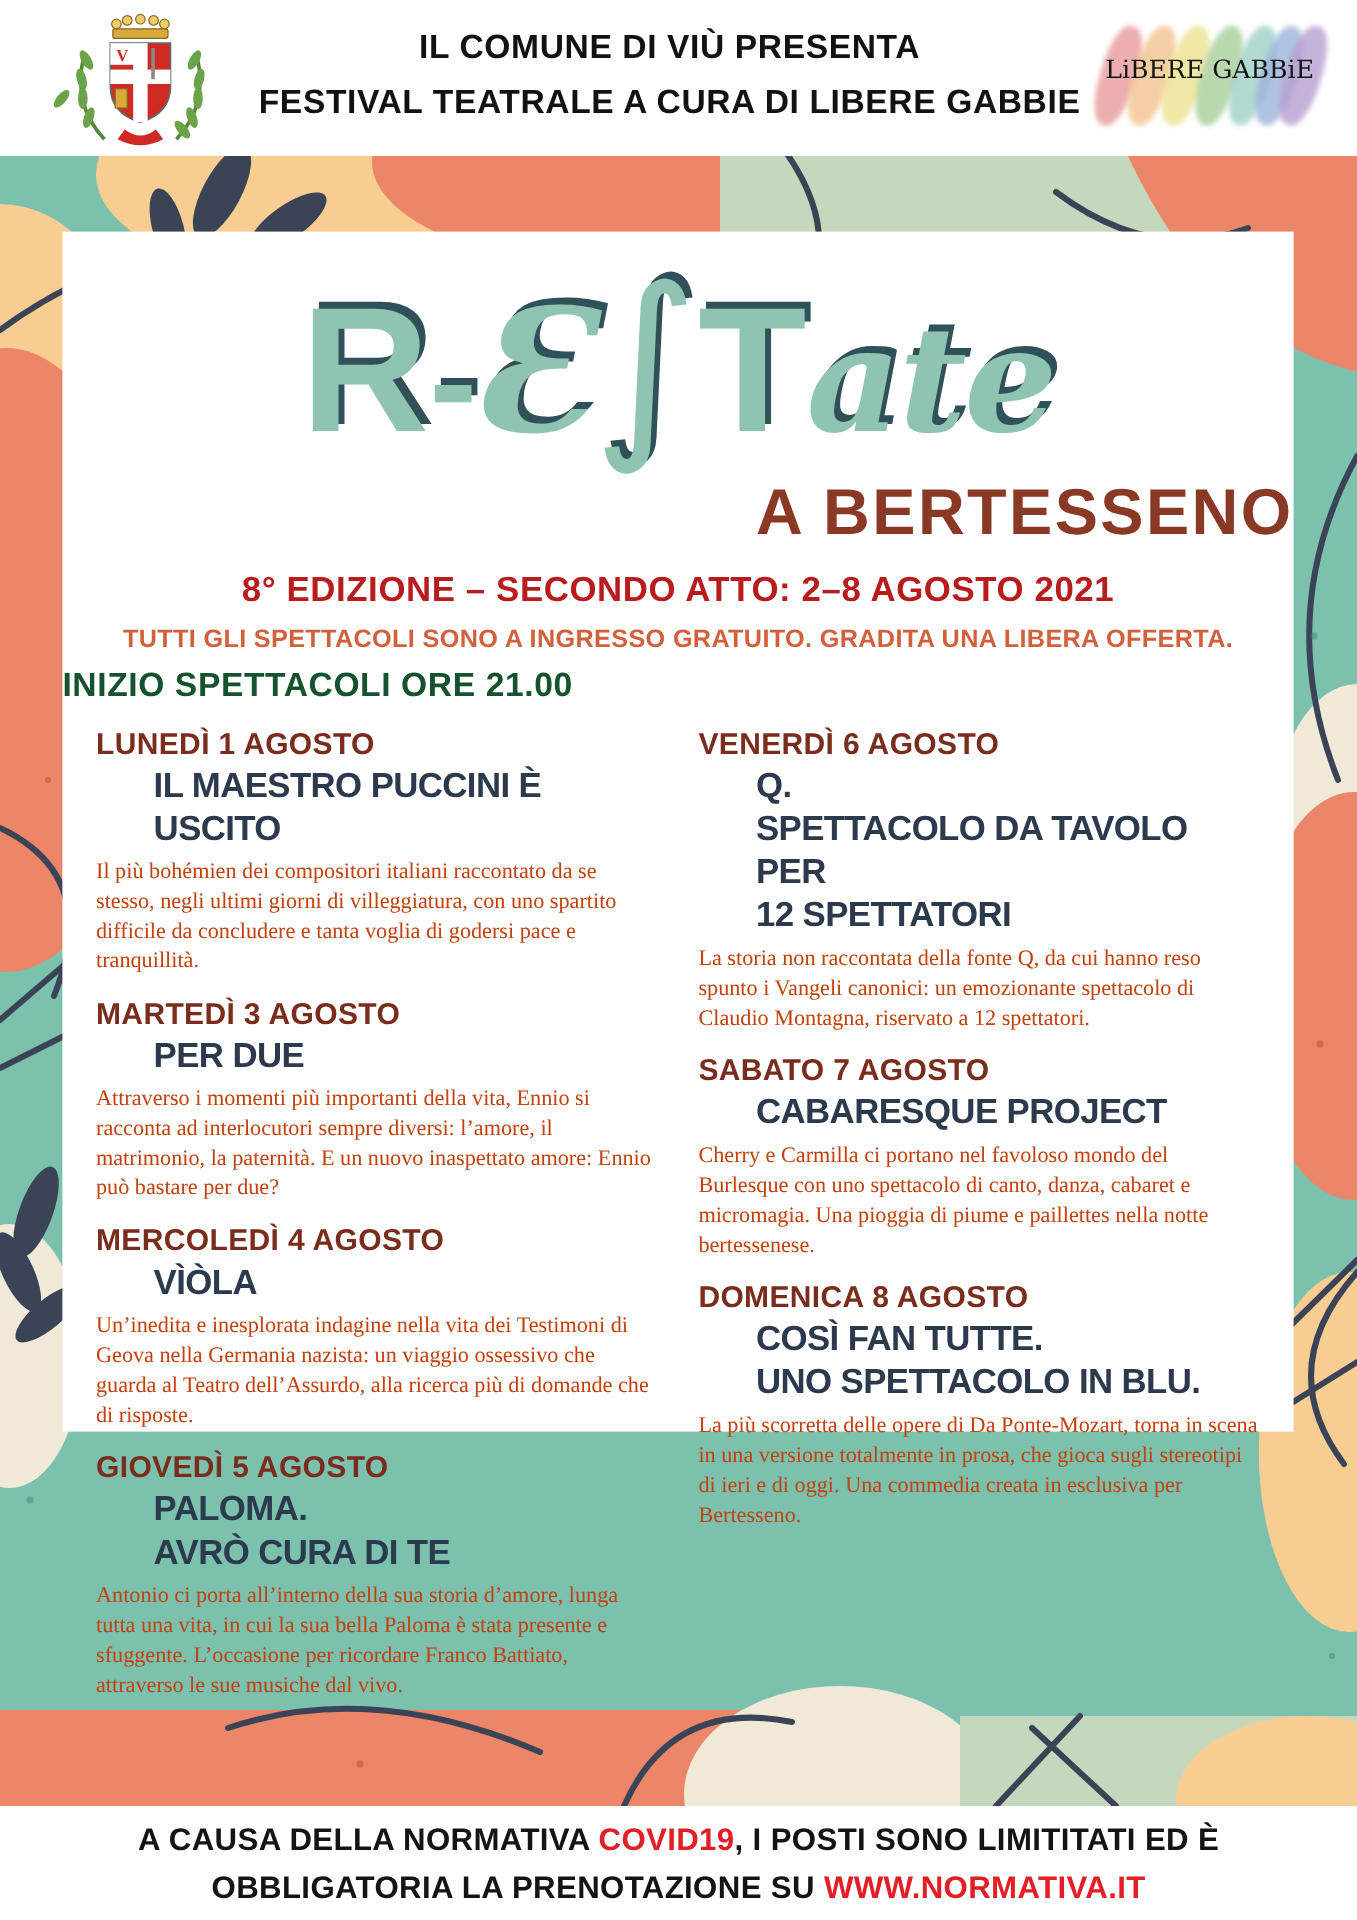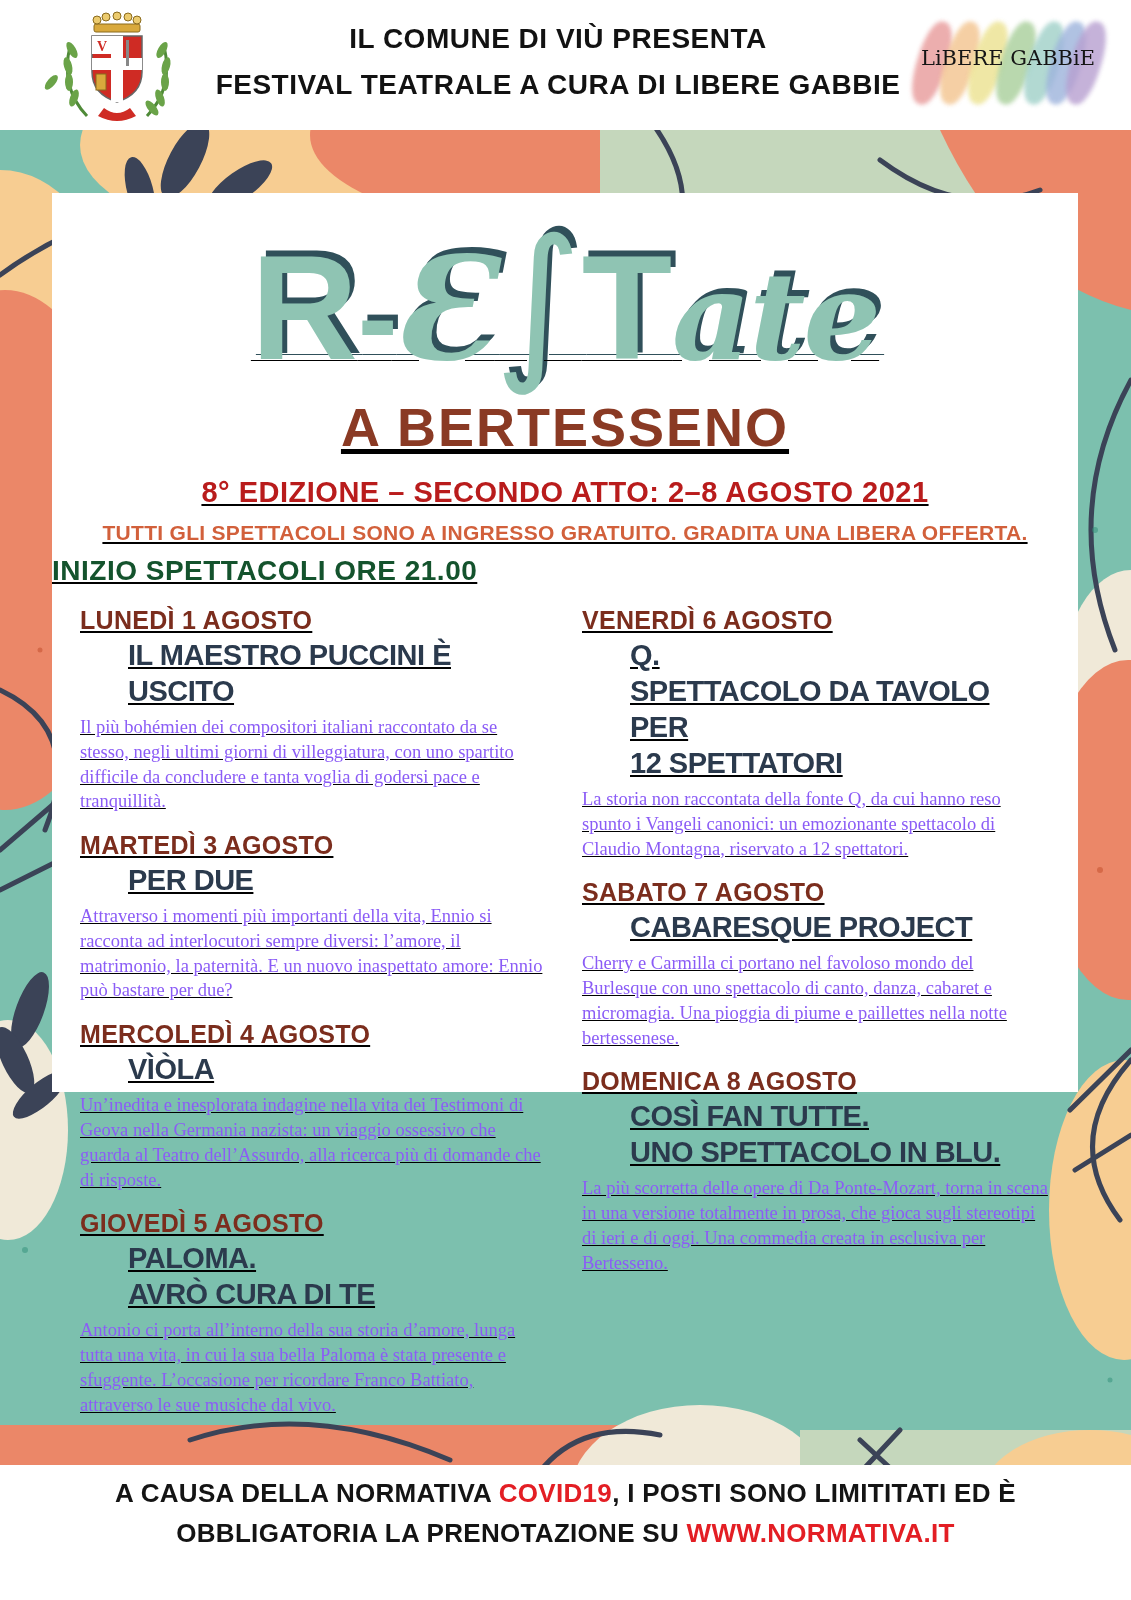--- a/index.html
+++ b/index.html
@@ -17,50 +17,50 @@
   .lg-logo { position:absolute; right:28px; top:12px; width:190px; height:104px; }
   .lg-stroke { position:absolute; top:8px; width:30px; height:86px; border-radius:45%; transform:rotate(17deg); opacity:.8; filter:blur(2px); }
   .lg-text { position:absolute; left:0; right:0; top:34px; text-align:center;
              font-family:"DejaVu Serif", serif; font-size:21px; color:#151515; letter-spacing:0px; }
 
   
   .pattern-band { position:absolute; left:0; top:130px; width:1131px; height:1375px; }
   .bg-svg { position:absolute; left:0; top:0; width:100%; height:100%; }
 
   
-  .card { position:absolute; left:52px; top:193px; width:1026px; height:899px; background:#ffffff;text-decoration:underline; }
+  .card { position:absolute; left:52px; top:193px; width:1026px; height:1000px; background:#ffffff; }
 
   .main-title { margin-top:16px; height:185px; text-align:center; white-space:nowrap;
                 line-height:185px; }
   .main-title span { color:#8fc4b3; text-shadow:5px -6px 0 #30505a; }
   .t-sans  { font-family:"Liberation Sans", sans-serif; font-weight:bold; font-size:148px; }
   .t-dash  { font-family:"Liberation Sans", sans-serif; font-weight:bold; font-size:120px; letter-spacing:-6px; }
   .t-script{ font-family:"DejaVu Serif", serif; font-style:italic; font-weight:bold; font-size:142px; }
   .t-int   { font-family:"DejaVu Sans", sans-serif; font-size:168px; }
   .t-ate   { font-family:"DejaVu Serif", serif; font-style:italic; font-weight:bold; font-size:122px; letter-spacing:-2px; }
 
-  .subtitle { margin-top:2px; text-align:center; font-size:54px; font-weight:bold;
+  .subtitle { margin-top:2px; text-align:right; font-size:54px; font-weight:bold;
               color:#8a3a24; letter-spacing:2px; }
   .edition { margin-top:18px; text-align:center; font-size:29px; font-weight:bold;
              color:#b91c1c; letter-spacing:.5px; }
   .admission { margin-top:12px; text-align:center; font-size:21px; font-weight:bold;
                color:#d2603b; letter-spacing:.3px; }
   .showtime { margin-top:10px; font-size:28px; font-weight:bold;
               color:#14532d; letter-spacing:.5px; }
 
   .columns { display:flex; gap:34px; padding:18px 28px 0 28px; }
   .col { width:480px; }
   .event { margin-bottom:16px; }
   .ev-day { font-size:25px; font-weight:bold; color:#7b2d1d; letter-spacing:.3px; line-height:30px; }
   .ev-title { color:#2b3a4d; font-weight:bold; font-size:29px; letter-spacing:-0.5px; line-height:36px; margin-top:2px;margin-left:48px; }
-  .ev-desc { font-family:"Liberation Serif", serif; font-size:18.5px; color:#8b5cf6;
+  .ev-desc { font-family:"Liberation Serif", serif; font-size:18.5px; color:#c2410c;
              line-height:1.34; margin:6px 0 0 0; }
 
   
-  .footer { position:absolute; left:0; top:1465px; width:1131px; height:92px; background:#ffffff;
+  .footer { position:absolute; left:0; top:1505px; width:1131px; height:92px; background:#ffffff;
             text-align:center; color:#141414; }
   .foot-line { font-size:26px; font-weight:bold; letter-spacing:.3px; line-height:40px; }
   .foot-line:first-child { margin-top:8px; }
   .red { color:#e31e24; }
 </style>
 </head>
 <body>
 
 <div class="poster">
 

